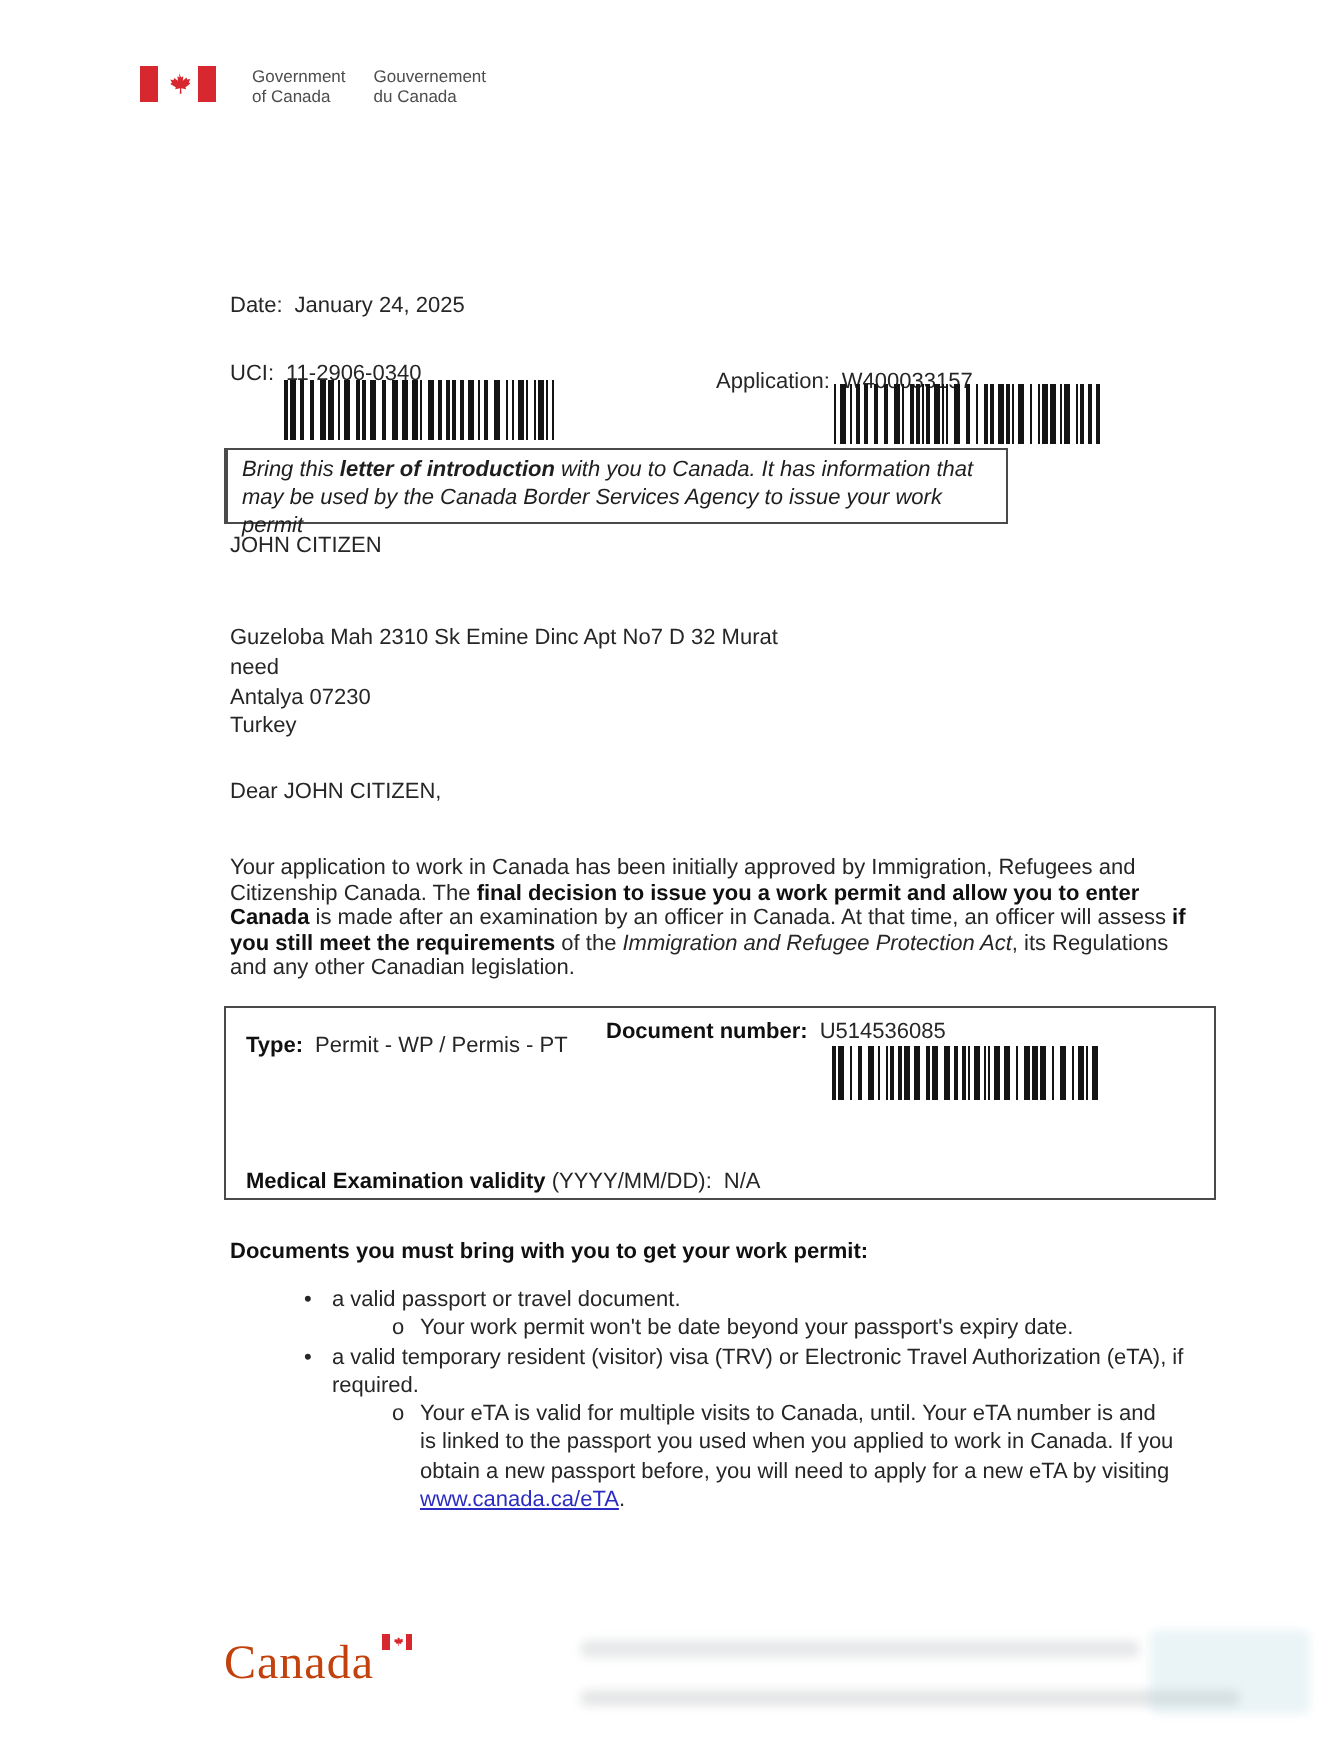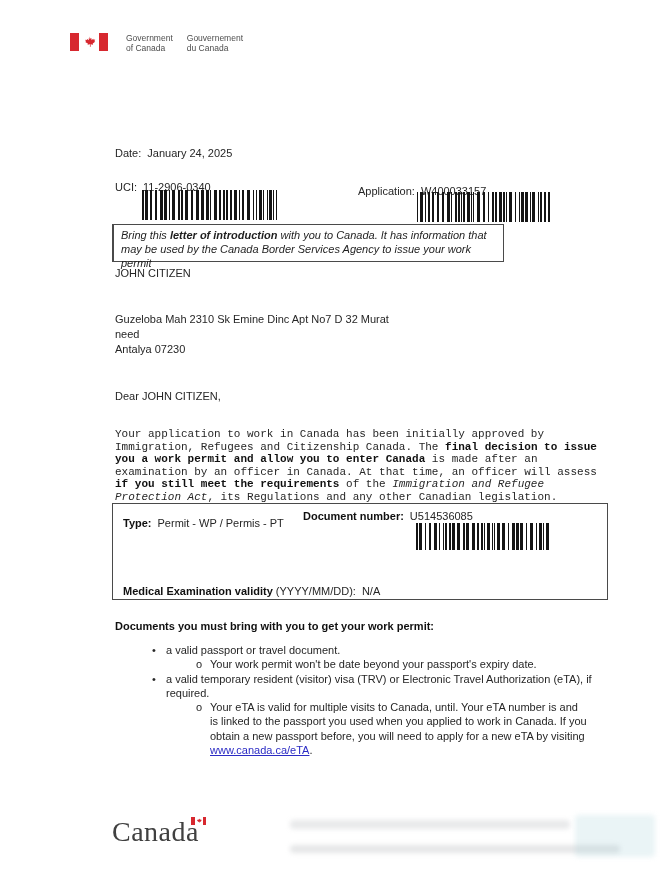--- a/index.html
+++ b/index.html
@@ -38,21 +38,21 @@
     padding:3px 7px; font-style:italic; line-height:14px; color:#1e1e1e;
   }
   .notice b { font-style:italic; }
 
   
   .name { position:absolute; left:115px; top:267px; }
   .address { position:absolute; left:115px; top:312px; line-height:14.8px; }
   .salutation { position:absolute; left:115px; top:390px; }
 
   
-  .bodypara { position:absolute; left:115px; top:428px; width:486px; line-height:12.6px;font-family:Liberation Mono, monospace; }
+  .bodypara { position:absolute; left:115px; top:428px; width:486px; line-height:12.6px; }
   .bodypara b { color:#101010; }
   .bodypara i { }
 
   
   .permitbox {
     position:absolute; left:112px; top:503px; width:496px; height:97px;
     border:1px solid #4a4a4a;
   }
   .typeline { position:absolute; left:10px; top:13px; }
   .docnumline { position:absolute; left:190px; top:6px; }
@@ -66,22 +66,22 @@
   .li .mk { flex:none; }
   .li1  { left:152px; top:643px; width:446px; } .li1 .mk { width:14px; }
   .li1s { left:196px; top:657px; width:402px; } .li1s .mk { width:14px; }
   .li2  { left:152px; top:672px; width:446px; } .li2 .mk { width:14px; }
   .li2s { left:196px; top:700px; width:392px; } .li2s .mk { width:14px; }
   .eta-link { color:#2b2bc4; text-decoration:underline; }
 
   
   .wordmark {
     position:absolute; left:112px; top:815px;
-    font-family:"Liberation Serif", serif; font-size:28px; line-height:34px;
-    color:#404040; letter-spacing:0.5px;
+    font-family:"Liberation Serif", serif; font-size:24px; line-height:34px;
+    color:#c2410c; letter-spacing:0.5px;
   }
   .wordmark .wmflag { position:absolute; left:79px; top:2px; width:15px; height:8px; display:flex; }
   .wordmark .wmflag .bar { width:3.5px; height:8px; background:#d7282f; flex:none; }
   .wordmark .wmflag .field { width:8px; height:8px; display:flex; align-items:center; justify-content:center; }
   .wordmark .wmflag svg { width:6px; height:6px; fill:#d7282f; }
 
   
   .smudge { position:absolute; filter:blur(2.5px); border-radius:4px; }
   .sm1 { left:290px; top:820px; width:280px; height:9px; background:rgba(150,155,160,0.22); }
   .sm2 { left:290px; top:845px; width:330px; height:8px; background:rgba(150,155,160,0.25); }
@@ -190,20 +190,21 @@
       <i style="width:2px;margin-right:2px"></i>
     </div>
 
   <div class="notice"><span>Bring this </span><b>letter of introduction</b><span> with you to Canada. It has information that may be used by the Canada Border Services Agency to issue your work permit</span></div>
 
   <div class="name">JOHN CITIZEN</div>
   <div class="address">
     <div>Guzeloba Mah 2310 Sk Emine Dinc Apt No7 D 32 Murat</div>
     <div>need</div>
     <div>Antalya 07230</div>
+    <div>Turkey</div>
   </div>
   <div class="salutation">Dear JOHN CITIZEN,</div>
 
   <div class="bodypara"><span>Your application to work in Canada has been initially approved by Immigration, Refugees and Citizenship Canada. The </span><b>final decision to issue you a work permit and allow you to enter Canada</b><span> is made after an examination by an officer in Canada. At that time, an officer will assess </span><b>if you still meet the requirements</b><span> of the </span><i>Immigration and Refugee Protection Act</i><span>, its Regulations and any other Canadian legislation.</span></div>
 
   <div class="permitbox">
     <div class="typeline"><b>Type:</b><span class="lblgap"></span><span>Permit - WP / Permis - PT</span></div>
     <div class="docnumline"><b>Document number:</b><span class="lblgap"></span><span>U514536085</span></div>
     <div class="barcode bc-doc">
         <i style="width:2px;margin-right:1px"></i>

